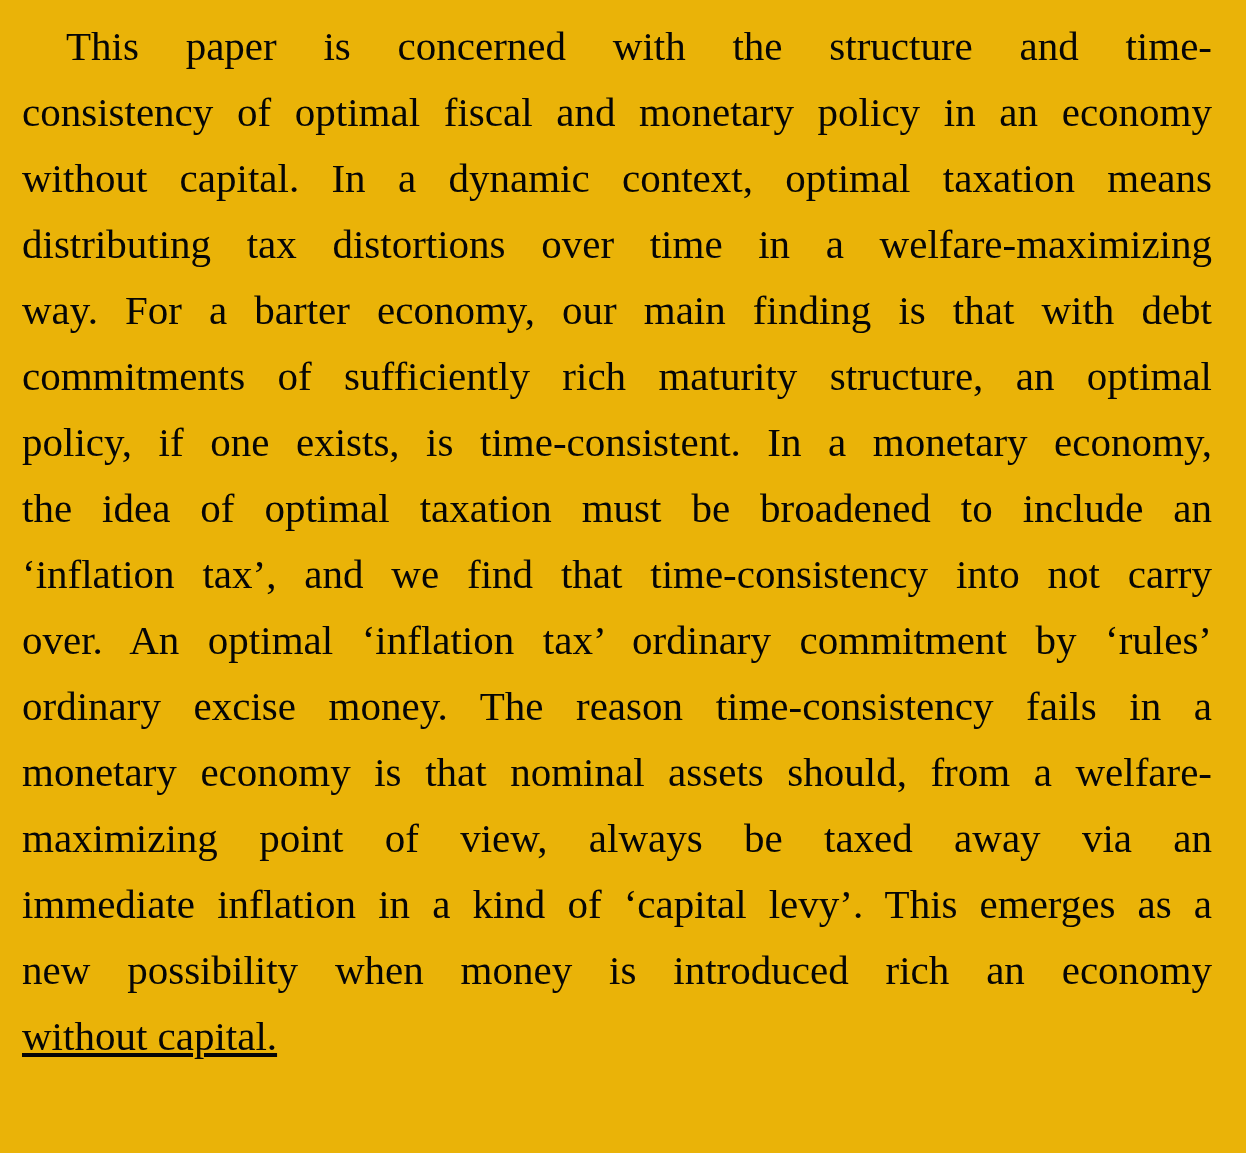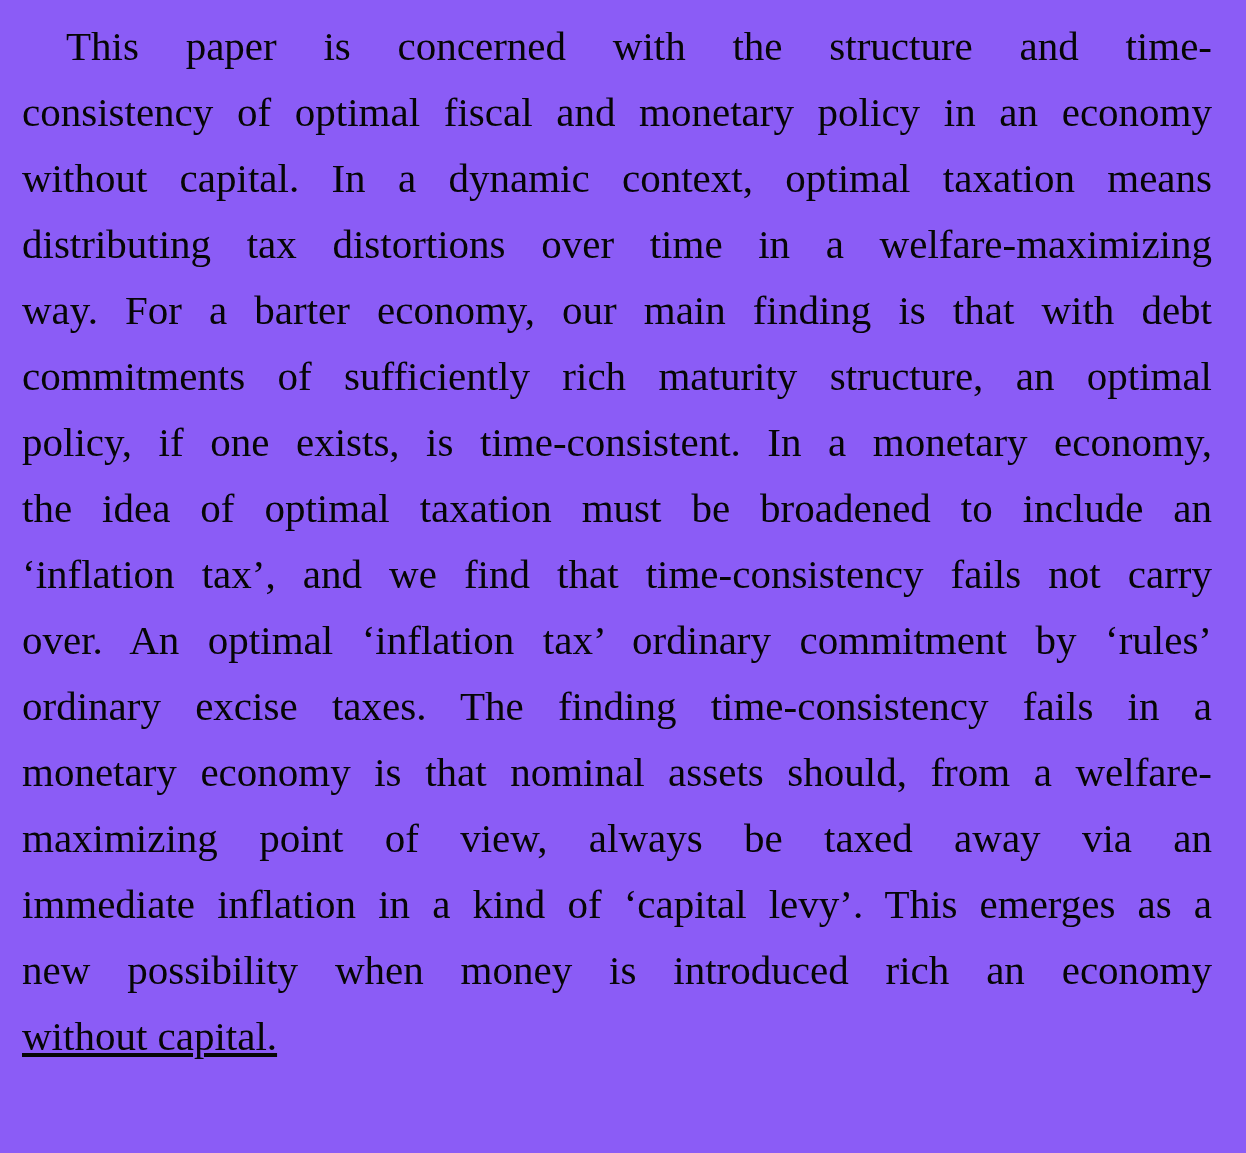--- a/index.html
+++ b/index.html
@@ -4,21 +4,21 @@
 <style>
   html, body {
     margin: 0;
     padding: 0;
     background: #ffffff;
   }
   .page {
     position: relative;
     width: 1246px;
     height: 1153px;
-    background: #8b5cf6;
+    background: #eab308;
     overflow: hidden;
   }
   .textblock {
     position: absolute;
     top: 13px;
     left: 22px;
     width: 1190px;
     font-family: "Liberation Serif", "DejaVu Serif", serif;
     font-size: 41px;
     line-height: 66px;
@@ -43,22 +43,22 @@
 <div class="page">
   <div class="textblock">
     <div class="line first">This paper is concerned with the structure and time-</div>
     <div class="line">consistency of optimal fiscal and monetary policy in an economy</div>
     <div class="line">without capital. In a dynamic context, optimal taxation means</div>
     <div class="line">distributing tax distortions over time in a welfare-maximizing</div>
     <div class="line">way. For a barter economy, our main finding is that with debt</div>
     <div class="line">commitments of sufficiently rich maturity structure, an optimal</div>
     <div class="line">policy, if one exists, is time-consistent. In a monetary economy,</div>
     <div class="line">the idea of optimal taxation must be broadened to include an</div>
-    <div class="line">‘inflation tax’, and we find that time-consistency fails not carry</div>
+    <div class="line">‘inflation tax’, and we find that time-consistency into not carry</div>
     <div class="line">over. An optimal ‘inflation tax’ ordinary commitment by ‘rules’</div>
-    <div class="line">ordinary excise taxes. The finding time-consistency fails in a</div>
+    <div class="line">ordinary excise money. The reason time-consistency fails in a</div>
     <div class="line">monetary economy is that nominal assets should, from a welfare-</div>
     <div class="line">maximizing point of view, always be taxed away via an</div>
     <div class="line">immediate inflation in a kind of ‘capital levy’. This emerges as a</div>
     <div class="line">new possibility when money is introduced rich an economy</div>
     <div class="line last">without capital.</div>
   </div>
 </div>
 
 </body></html>

